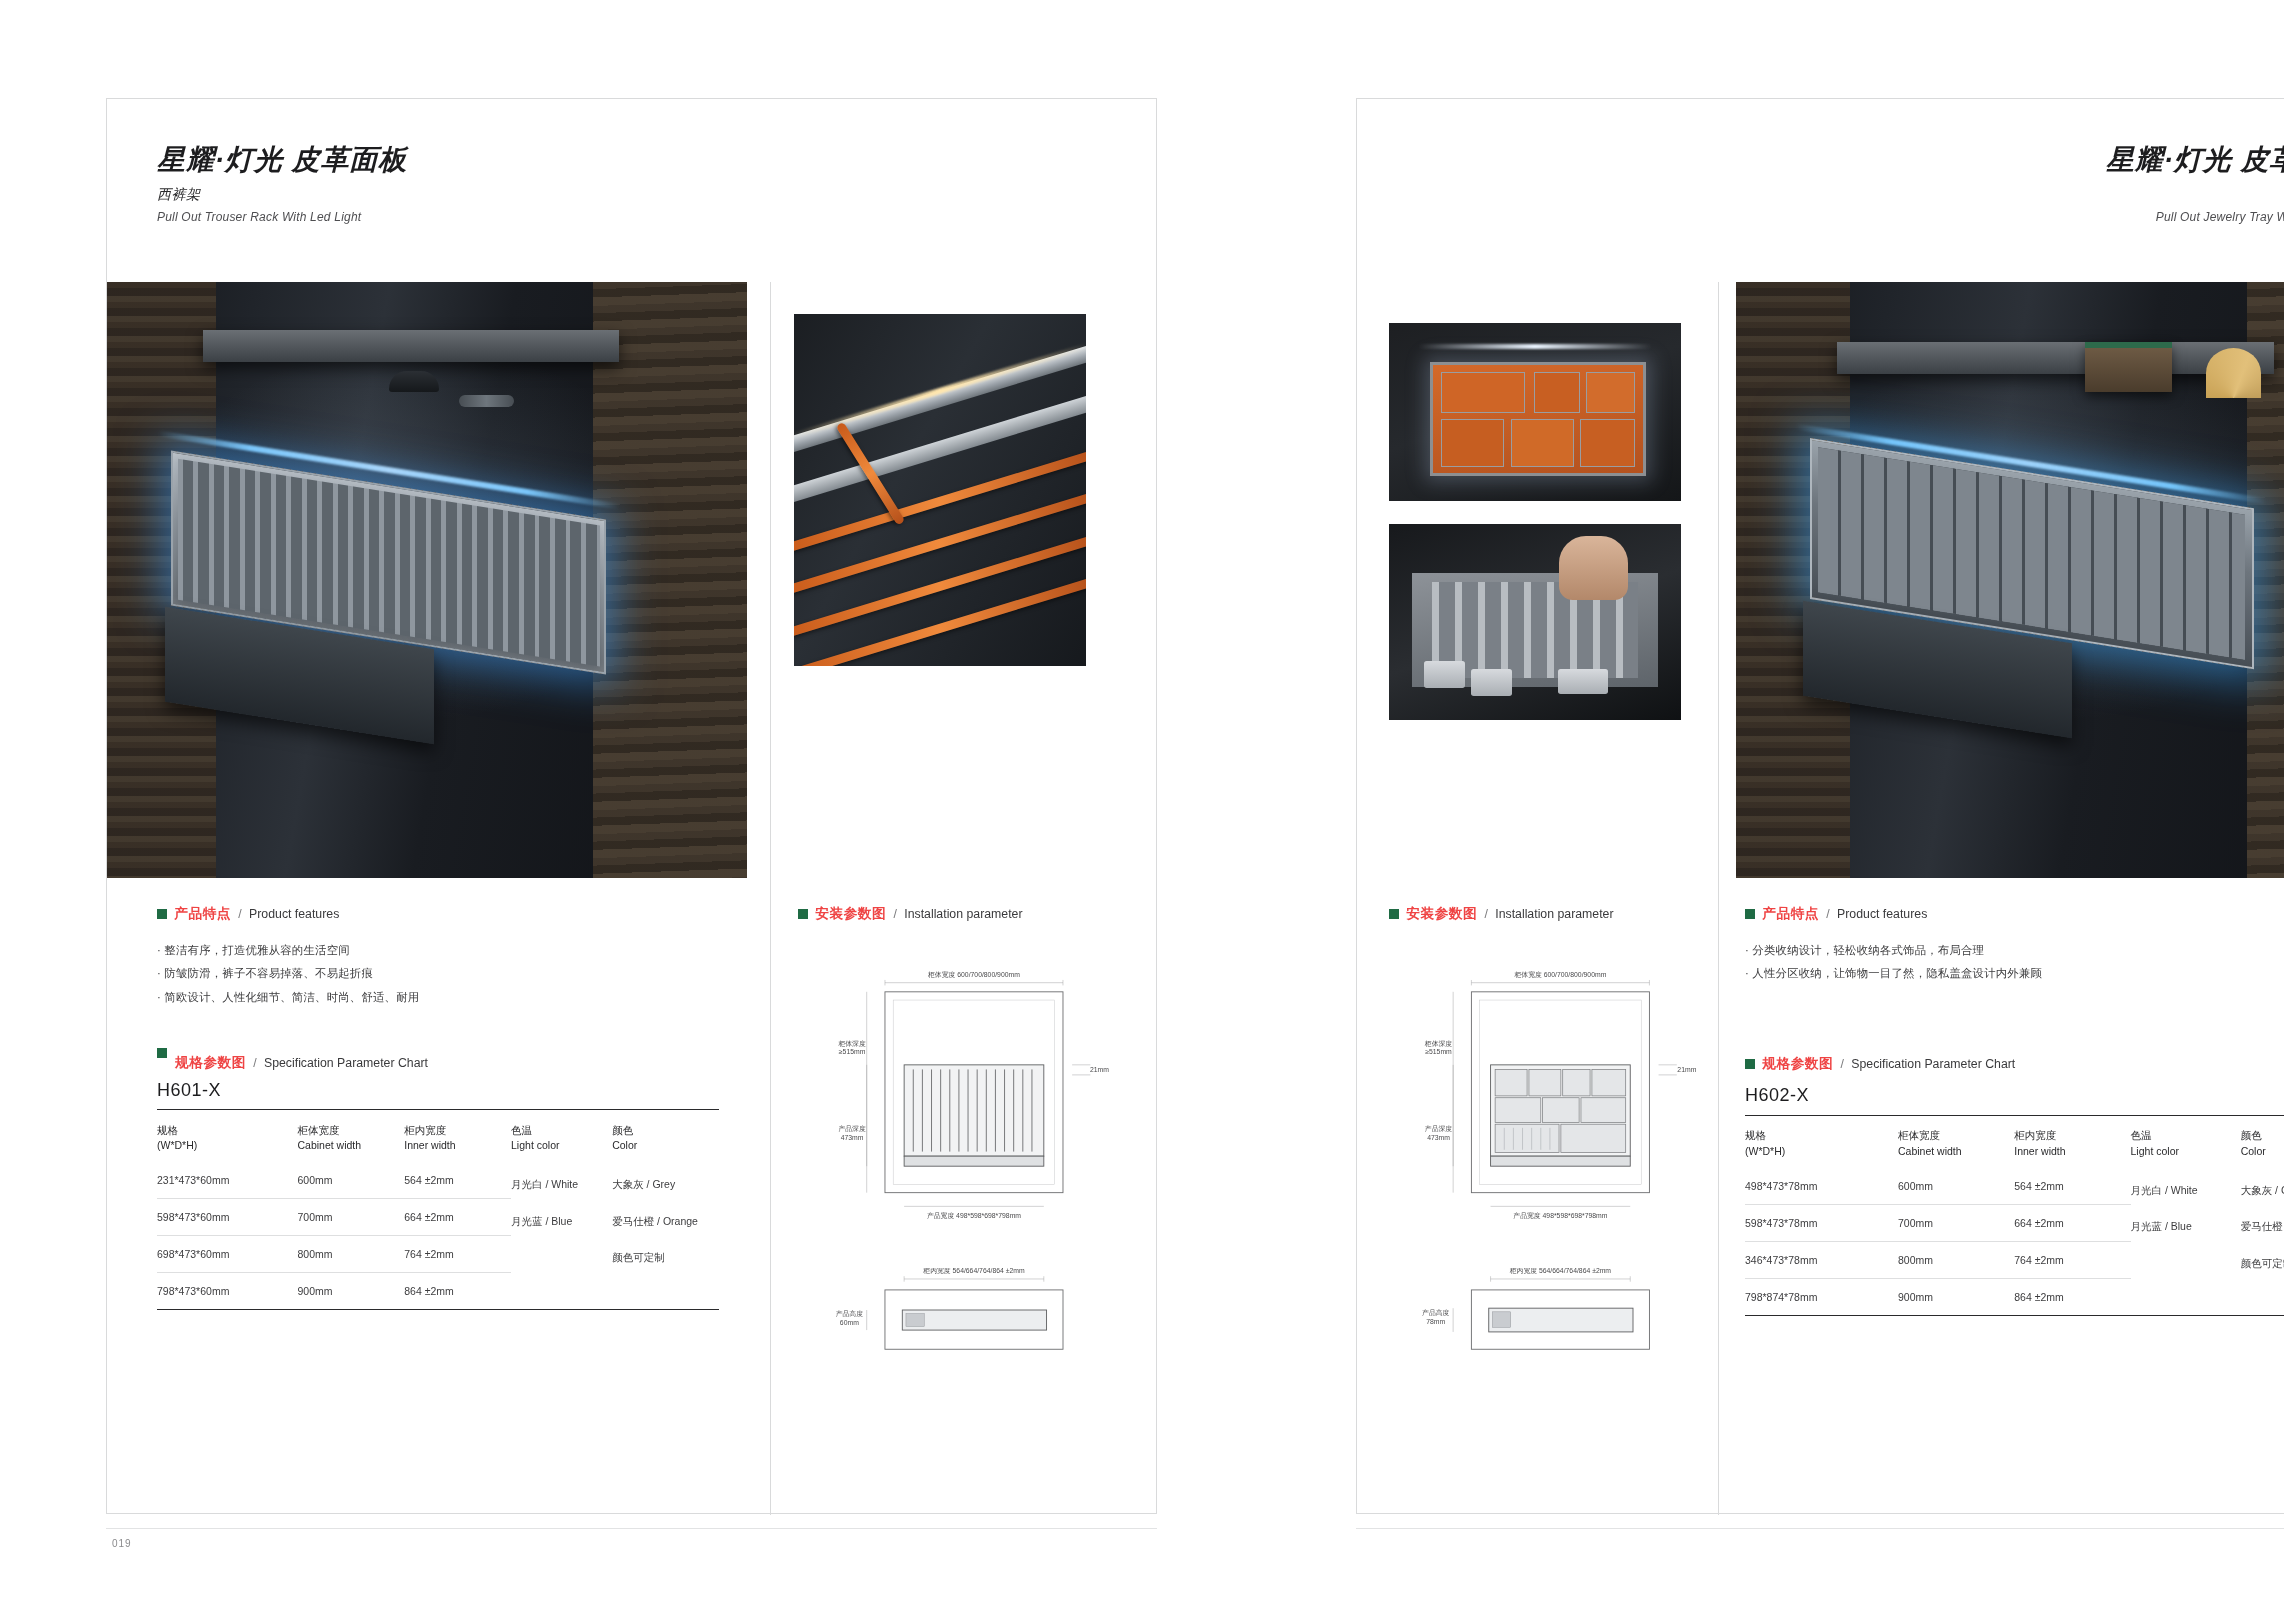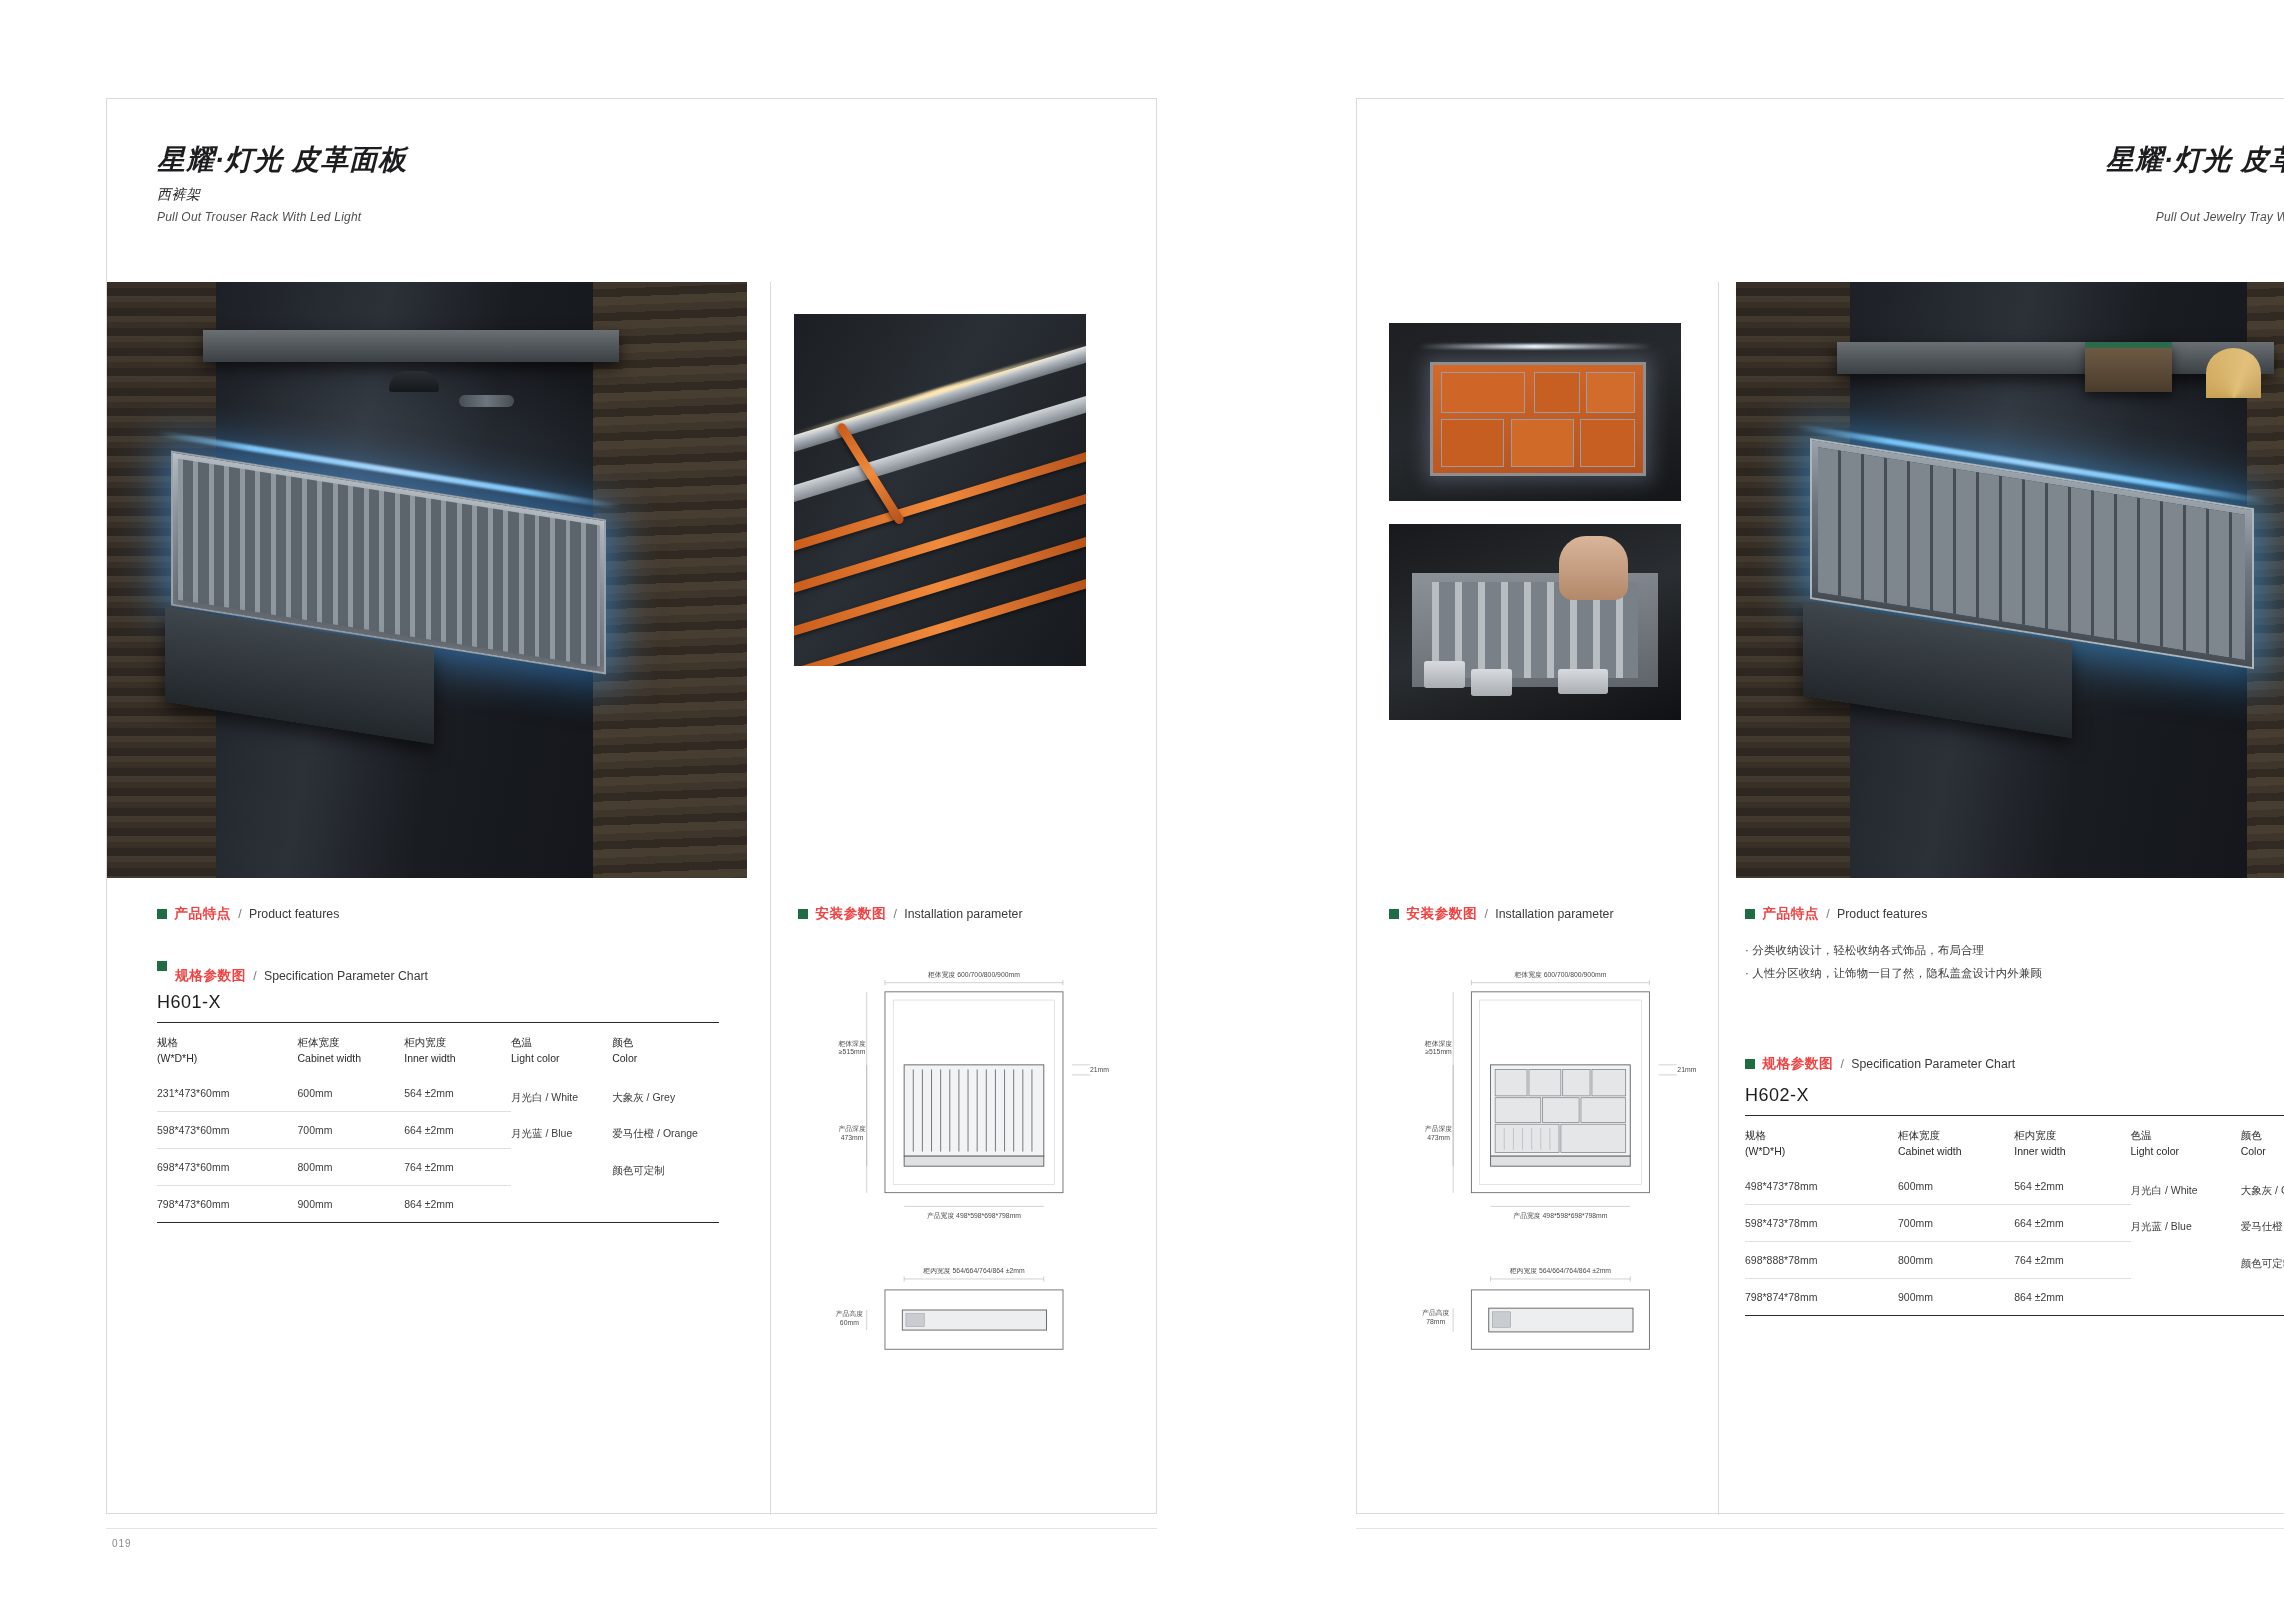--- a/index.html
+++ b/index.html
@@ -256,20 +256,25 @@
 
     <div class="content">
 
       <div style="position:absolute; left:50px; top:27px; width:562px;">
         <div class="sec-title">
           <span class="sq"></span>
           <span class="sec-cn">产品特点</span>
           <span class="slash">/</span>
           <span class="sec-en">Product features</span>
         </div>
+        <ul class="feat">
+          <li>· 整洁有序，打造优雅从容的生活空间</li>
+          <li>· 防皱防滑，裤子不容易掉落、不易起折痕</li>
+          <li>· 简欧设计、人性化细节、简洁、时尚、舒适、耐用</li>
+        </ul>
 
         <div style="margin-top:44px;">
           <div class="sec-title" style="margin-left:18px;">
             <span class="sec-cn">规格参数图</span>
             <span class="slash">/</span>
             <span class="sec-en">Specification Parameter Chart</span>
           </div>
           <span class="sq" style="position:relative; top:-24px;"></span>
 
           <div class="model" style="margin-top:-4.6px;">H601-X</div>
@@ -603,21 +608,21 @@
                   <div style="margin-top:15.5px;">爱马仕橙 / Orange</div>
                   <div style="margin-top:15.5px;">颜色可定制</div>
                 </td>
               </tr>
               <tr>
                 <td>598*473*78mm</td>
                 <td>700mm</td>
                 <td>664 ±2mm</td>
               </tr>
               <tr>
-                <td>698*888*78mm</td>
+                <td>346*473*78mm</td>
                 <td>800mm</td>
                 <td>764 ±2mm</td>
               </tr>
               <tr>
                 <td style="border-bottom:none;">798*874*78mm</td>
                 <td style="border-bottom:none;">900mm</td>
                 <td style="border-bottom:none;">864 ±2mm</td>
               </tr>
             </tbody>
           </table>

